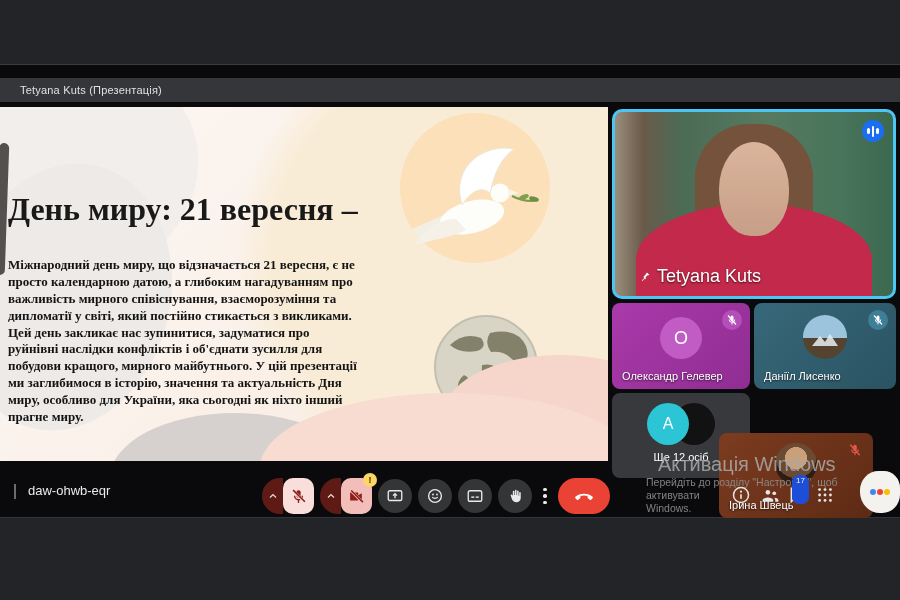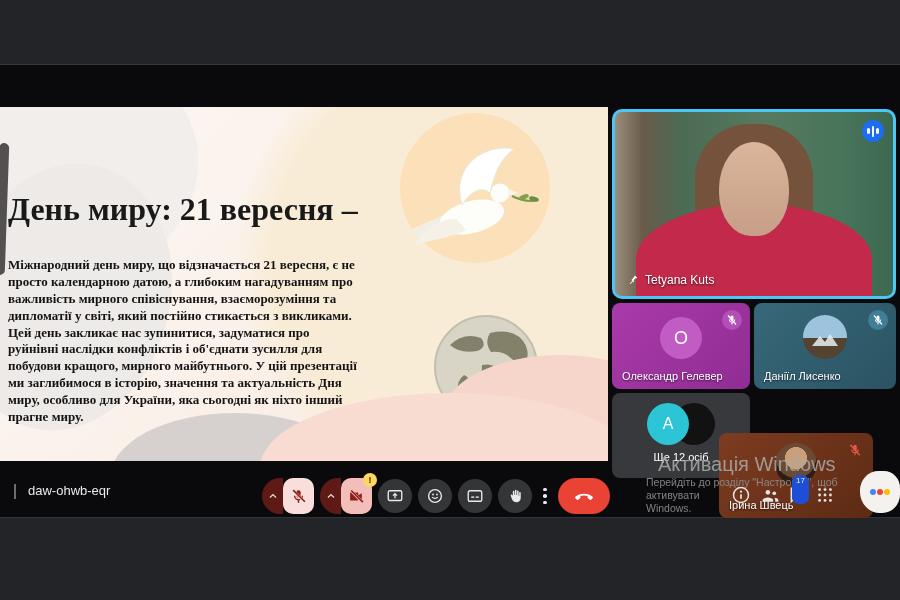--- a/index.html
+++ b/index.html
@@ -44,22 +44,22 @@
   
   .tile { position:absolute; border-radius:8px; overflow:hidden; }
   .tile-main { left:612px; top:44px; width:284px; height:190px; border:3px solid #4cc6f2; border-radius:10px;
                background:linear-gradient(90deg,#9a8e7c 0%,#6a5a4a 10%,#4c6b55 24%,#567a60 55%,#47745a 82%,#3c6850 100%); }
   .hair  { position:absolute; left:50%; top:12px; transform:translateX(-50%); width:118px; height:152px;
            background:#74523c; border-radius:54px 54px 42px 42px; }
   .face  { position:absolute; left:50%; top:30px; transform:translateX(-50%); width:70px; height:94px;
            background:linear-gradient(#dab59c,#c79e87); border-radius:50% 50% 46% 46%; }
   .shoulders { position:absolute; left:50%; bottom:-20px; transform:translateX(-50%); width:236px; height:112px;
                background:#c3294a; border-radius:55% 55% 0 0; }
-  .namechip { position:absolute; left:12px; bottom:9px; display:flex; align-items:center; gap:6px;
-              color:#fff; font-size:12px; text-shadow:0 1px 2px rgba(0,0,0,.7); z-index:2; }
+  .namechip { position:absolute; left:24px; bottom:9px; display:flex; align-items:center; gap:6px;
+              color:#fff; font-size:18px; text-shadow:0 1px 2px rgba(0,0,0,.7); z-index:2; }
   .namechip.small { left:10px; bottom:7px; font-size:11px; }
   .audio-badge { position:absolute; right:9px; top:8px; width:22px; height:22px; border-radius:50%;
                  background:#1b6ef3; display:flex; align-items:center; justify-content:center; gap:2px; z-index:2; }
   .audio-badge i { display:block; width:2.5px; background:#fff; border-radius:2px; }
   .mic-chip { position:absolute; right:8px; top:7px; width:20px; height:20px; border-radius:50%;
               display:flex; align-items:center; justify-content:center; z-index:2; }
   .tile-a { left:612px; top:238px; width:138px; height:86px; background:linear-gradient(135deg,#aa3aaa,#8f2d92); }
   .tile-b { left:754px; top:238px; width:142px; height:86px; background:linear-gradient(135deg,#376879,#2a5363); }
   .tile-c { left:612px; top:328px; width:138px; height:85px; background:#37393c; }
   .tile-d { left:719px; top:328px; width:154px; height:85px; background:linear-gradient(135deg,#7c3c20,#5d2a14);margin-top:40px; }
@@ -107,20 +107,23 @@
   
   .wm1 { position:absolute; left:658px; top:388px; font-size:20px; color:#aaaaaa; opacity:.85; z-index:5; }
   .wm2 { position:absolute; left:646px; top:411px; font-size:10.5px; color:#8f8f8f; opacity:.9; z-index:5; width:230px; line-height:1.25; }
 </style>
 </head>
 <body>
 
 <div class="stage">
   <div class="meet">
 
+    <div class="titlebar">
+      <span>Tetyana Kuts (Презентація)</span>
+    </div>
 
     <div class="slide">
       <div class="warm-right"></div>
       <div class="shape-a"></div>
       <div class="shape-b"></div>
       <div class="sliver"></div>
       <div class="peach-circle"></div>
       <svg class="dove" viewBox="0 0 160 140">
         <path d="M20 96 L56 80 L60 96 L30 110 Z" fill="#f2eee4"></path>
         <ellipse cx="80" cy="84" rx="33" ry="16" fill="#fdfdfa" transform="rotate(-14 80 84)"></ellipse>

